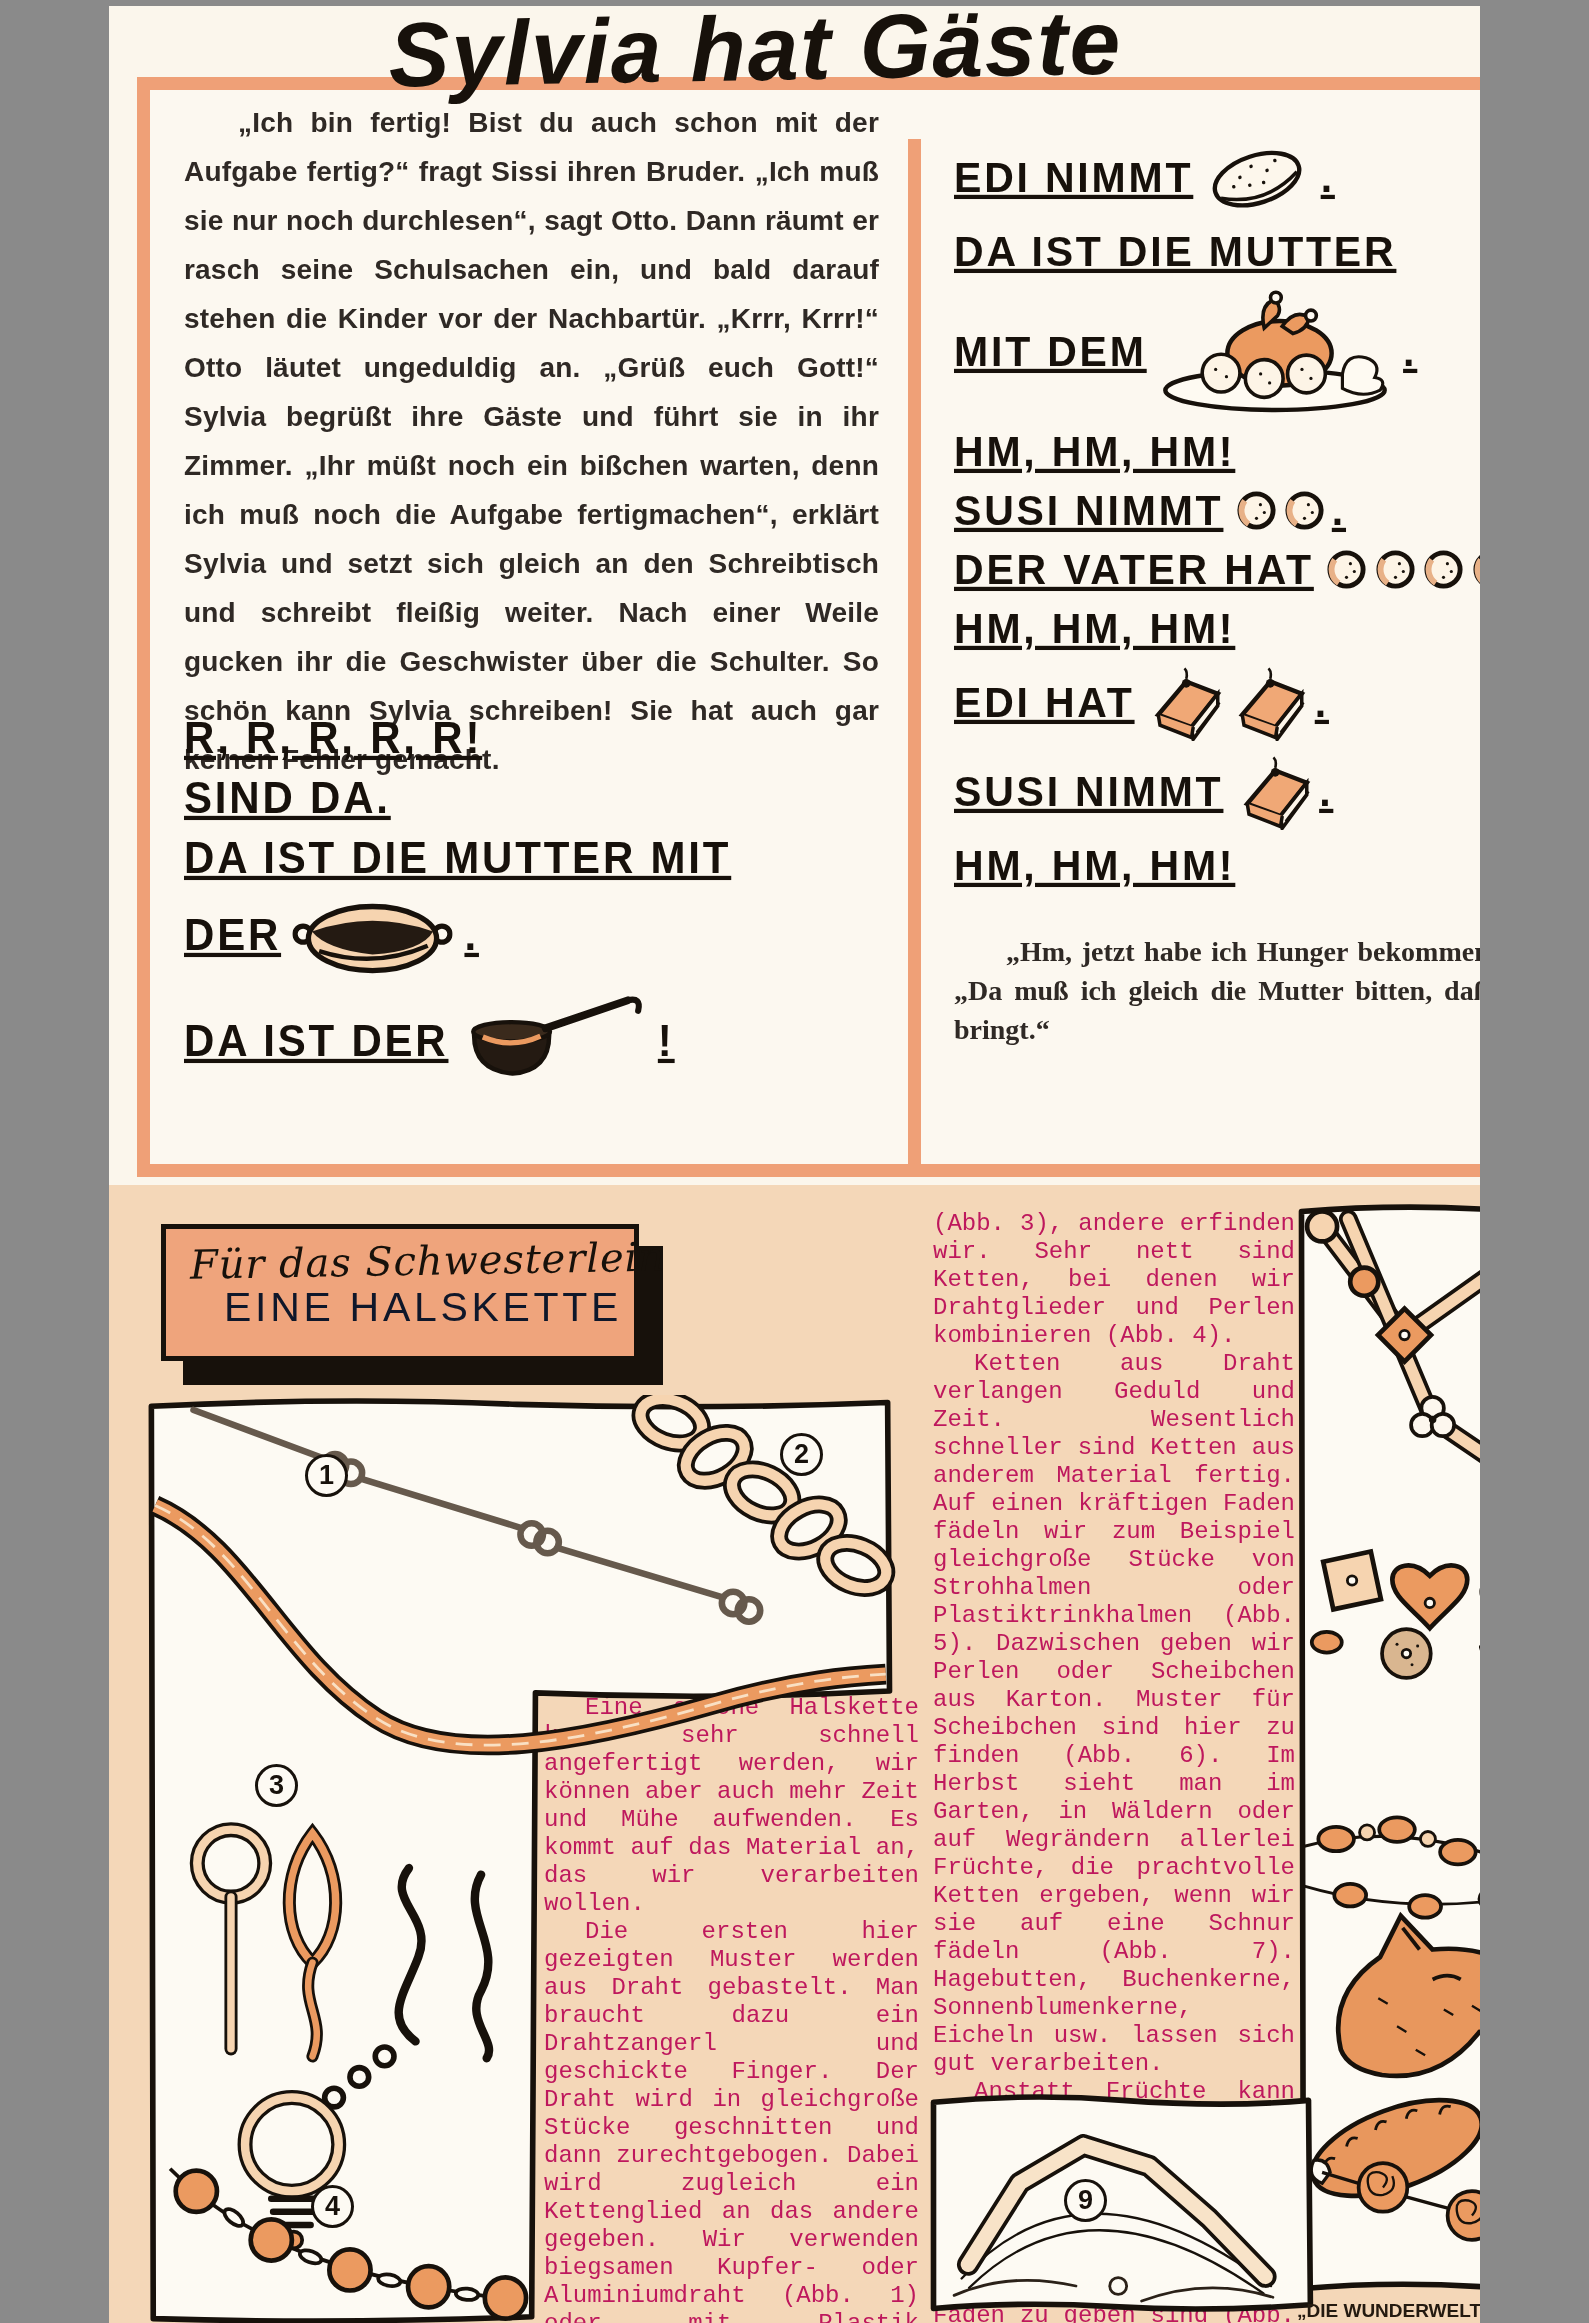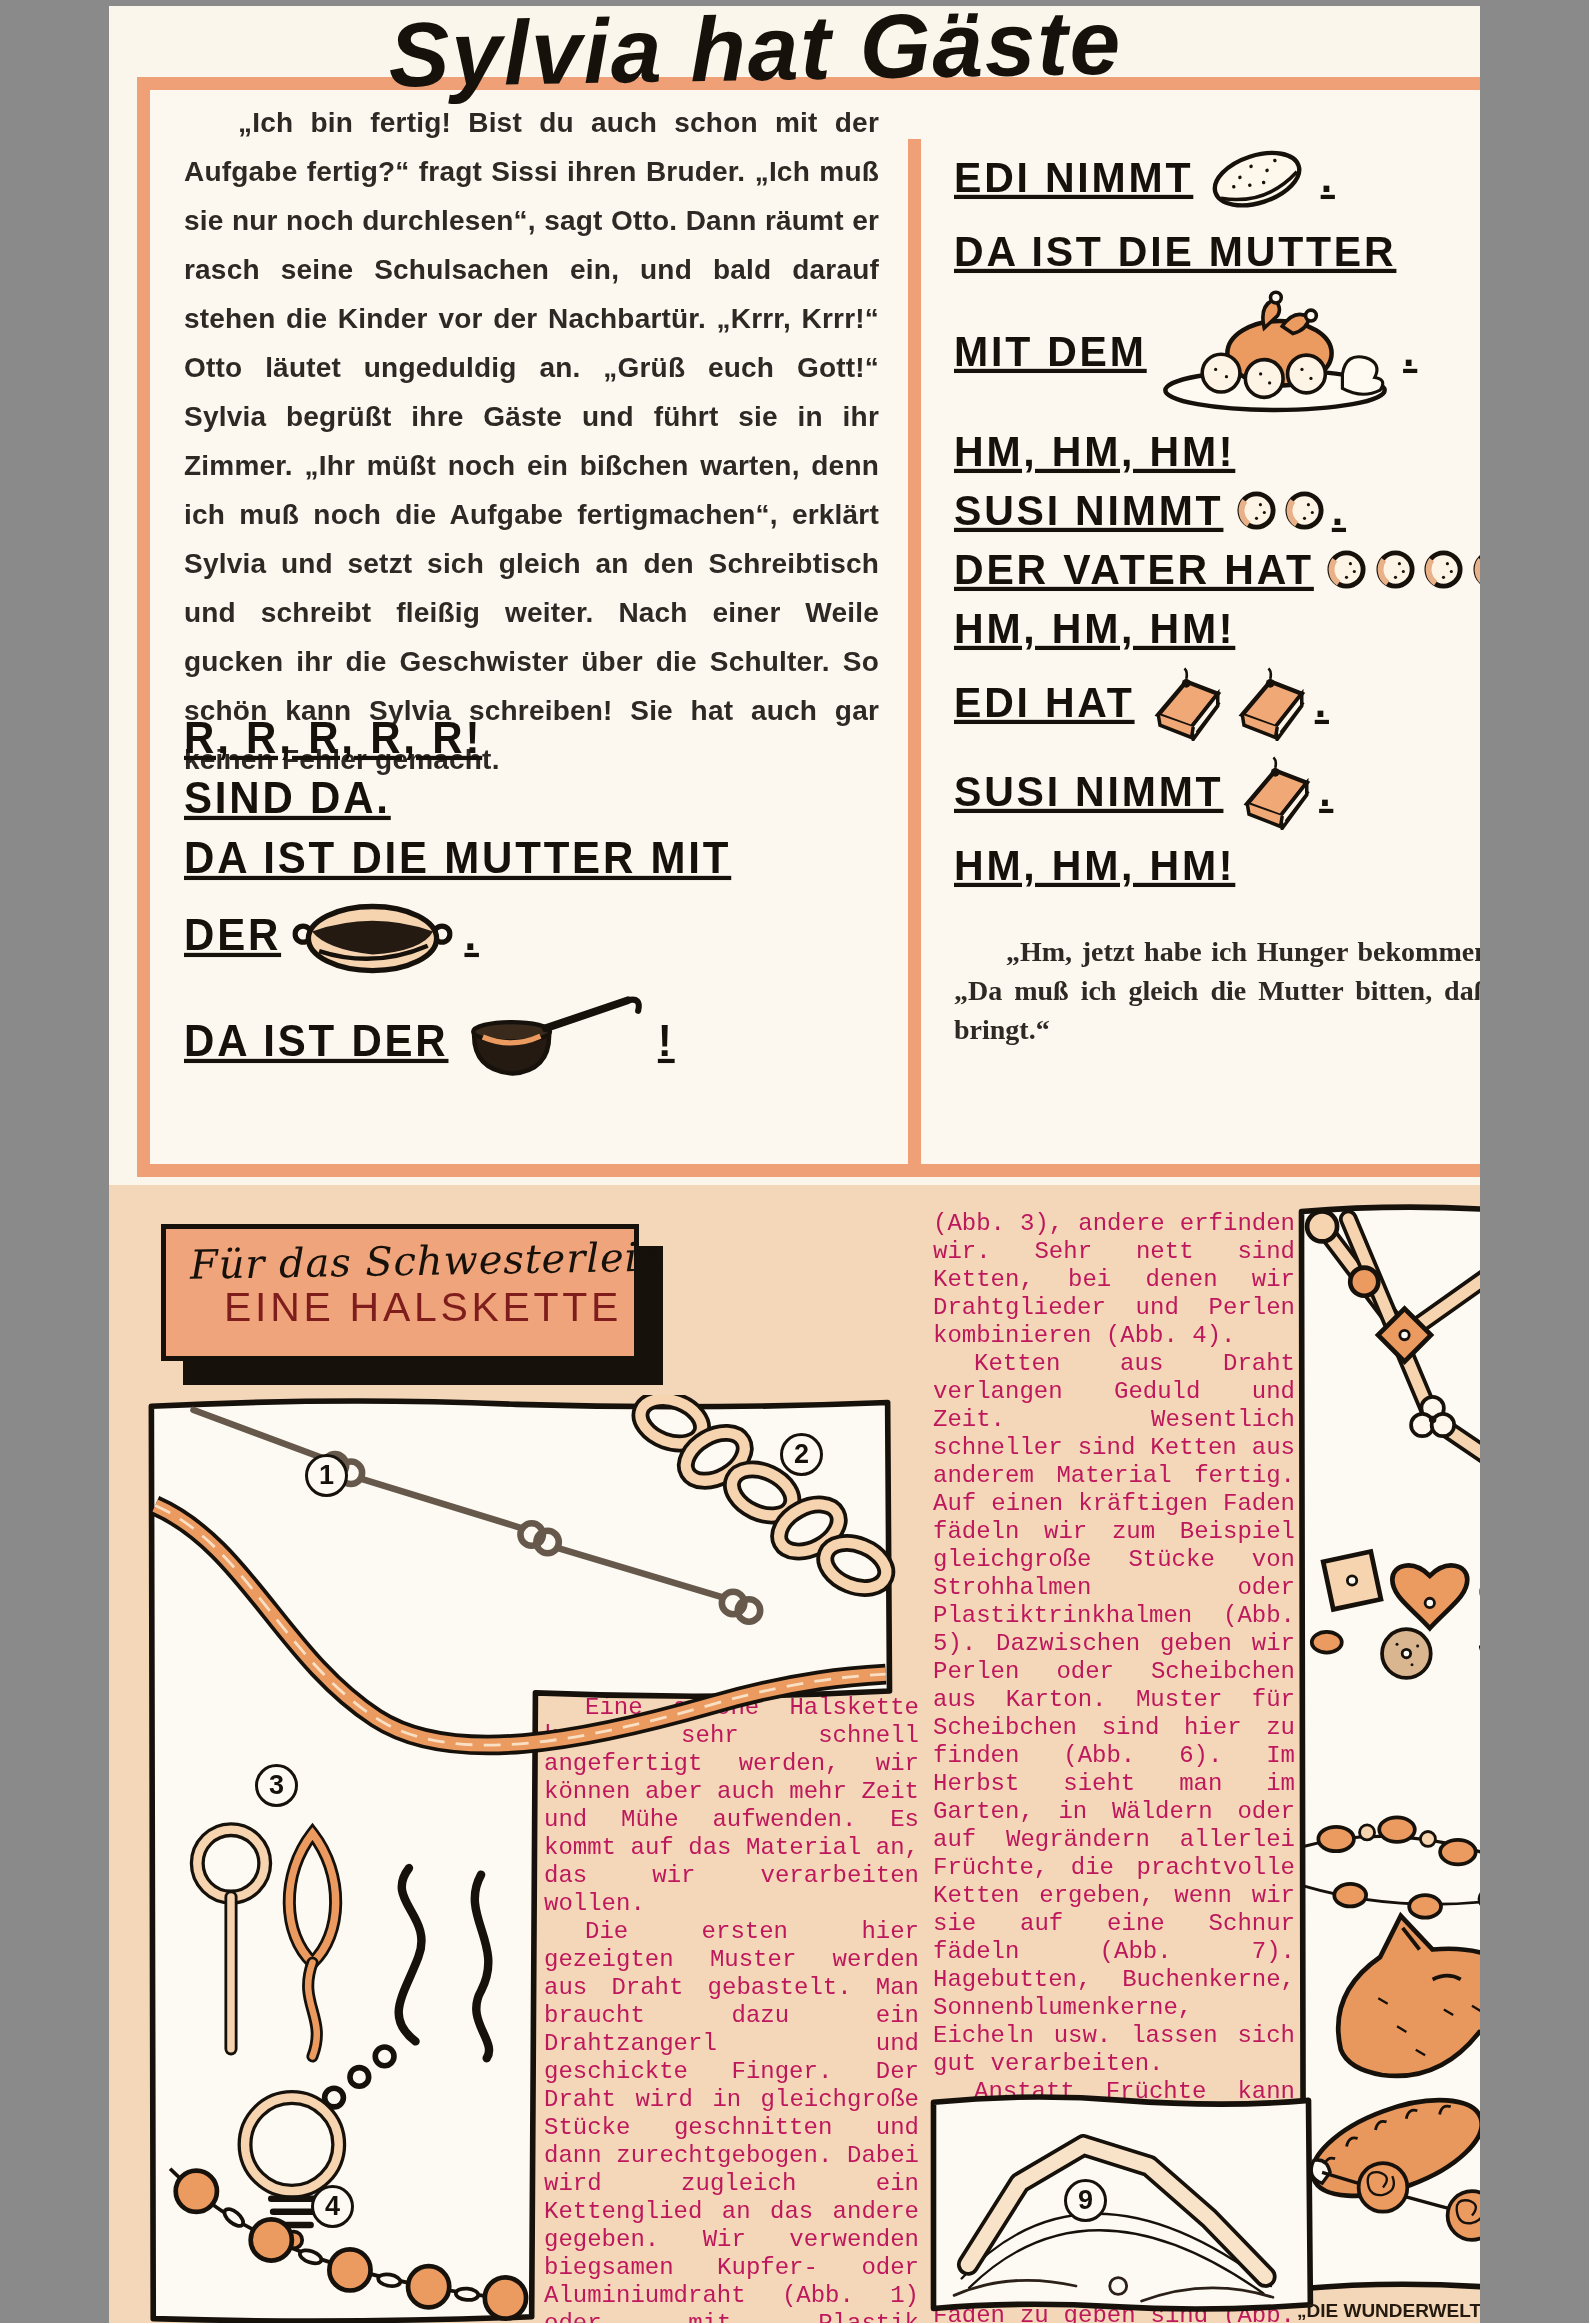--- a/index.html
+++ b/index.html
@@ -51,21 +51,21 @@
   .craft-box{
     position:absolute;left:52px;top:1218px;width:468px;height:127px;
     background:#efa47c;border:5.6px solid #17110b;
   }
   .craft-kicker{
     margin:9.4px 0 0 24px;font-family:"DejaVu Serif",serif;font-style:italic;
     font-size:40px;letter-spacing:0.9px;color:#17110b;transform:rotate(-1deg);white-space:nowrap;
   }
   .craft-title{
     margin:0 0 0 58px;font-size:41px;letter-spacing:3.7px;font-weight:400;
-    color:#7f1d1d;white-space:nowrap;
+    color:#0f172a;white-space:nowrap;
   }
   .craft-col{
     position:absolute;font-family:Liberation Mono, monospace;color:#be185d;
     font-size:24px;line-height:28px;text-align:justify;
   }
   .craft-col p{margin:0;}
   .craft-col p.ind{text-indent:41px;}
   .col1{left:435px;top:1688px;width:375px;}
   .col2{left:824px;top:1204px;width:362px;}
   .panel{position:absolute;}

